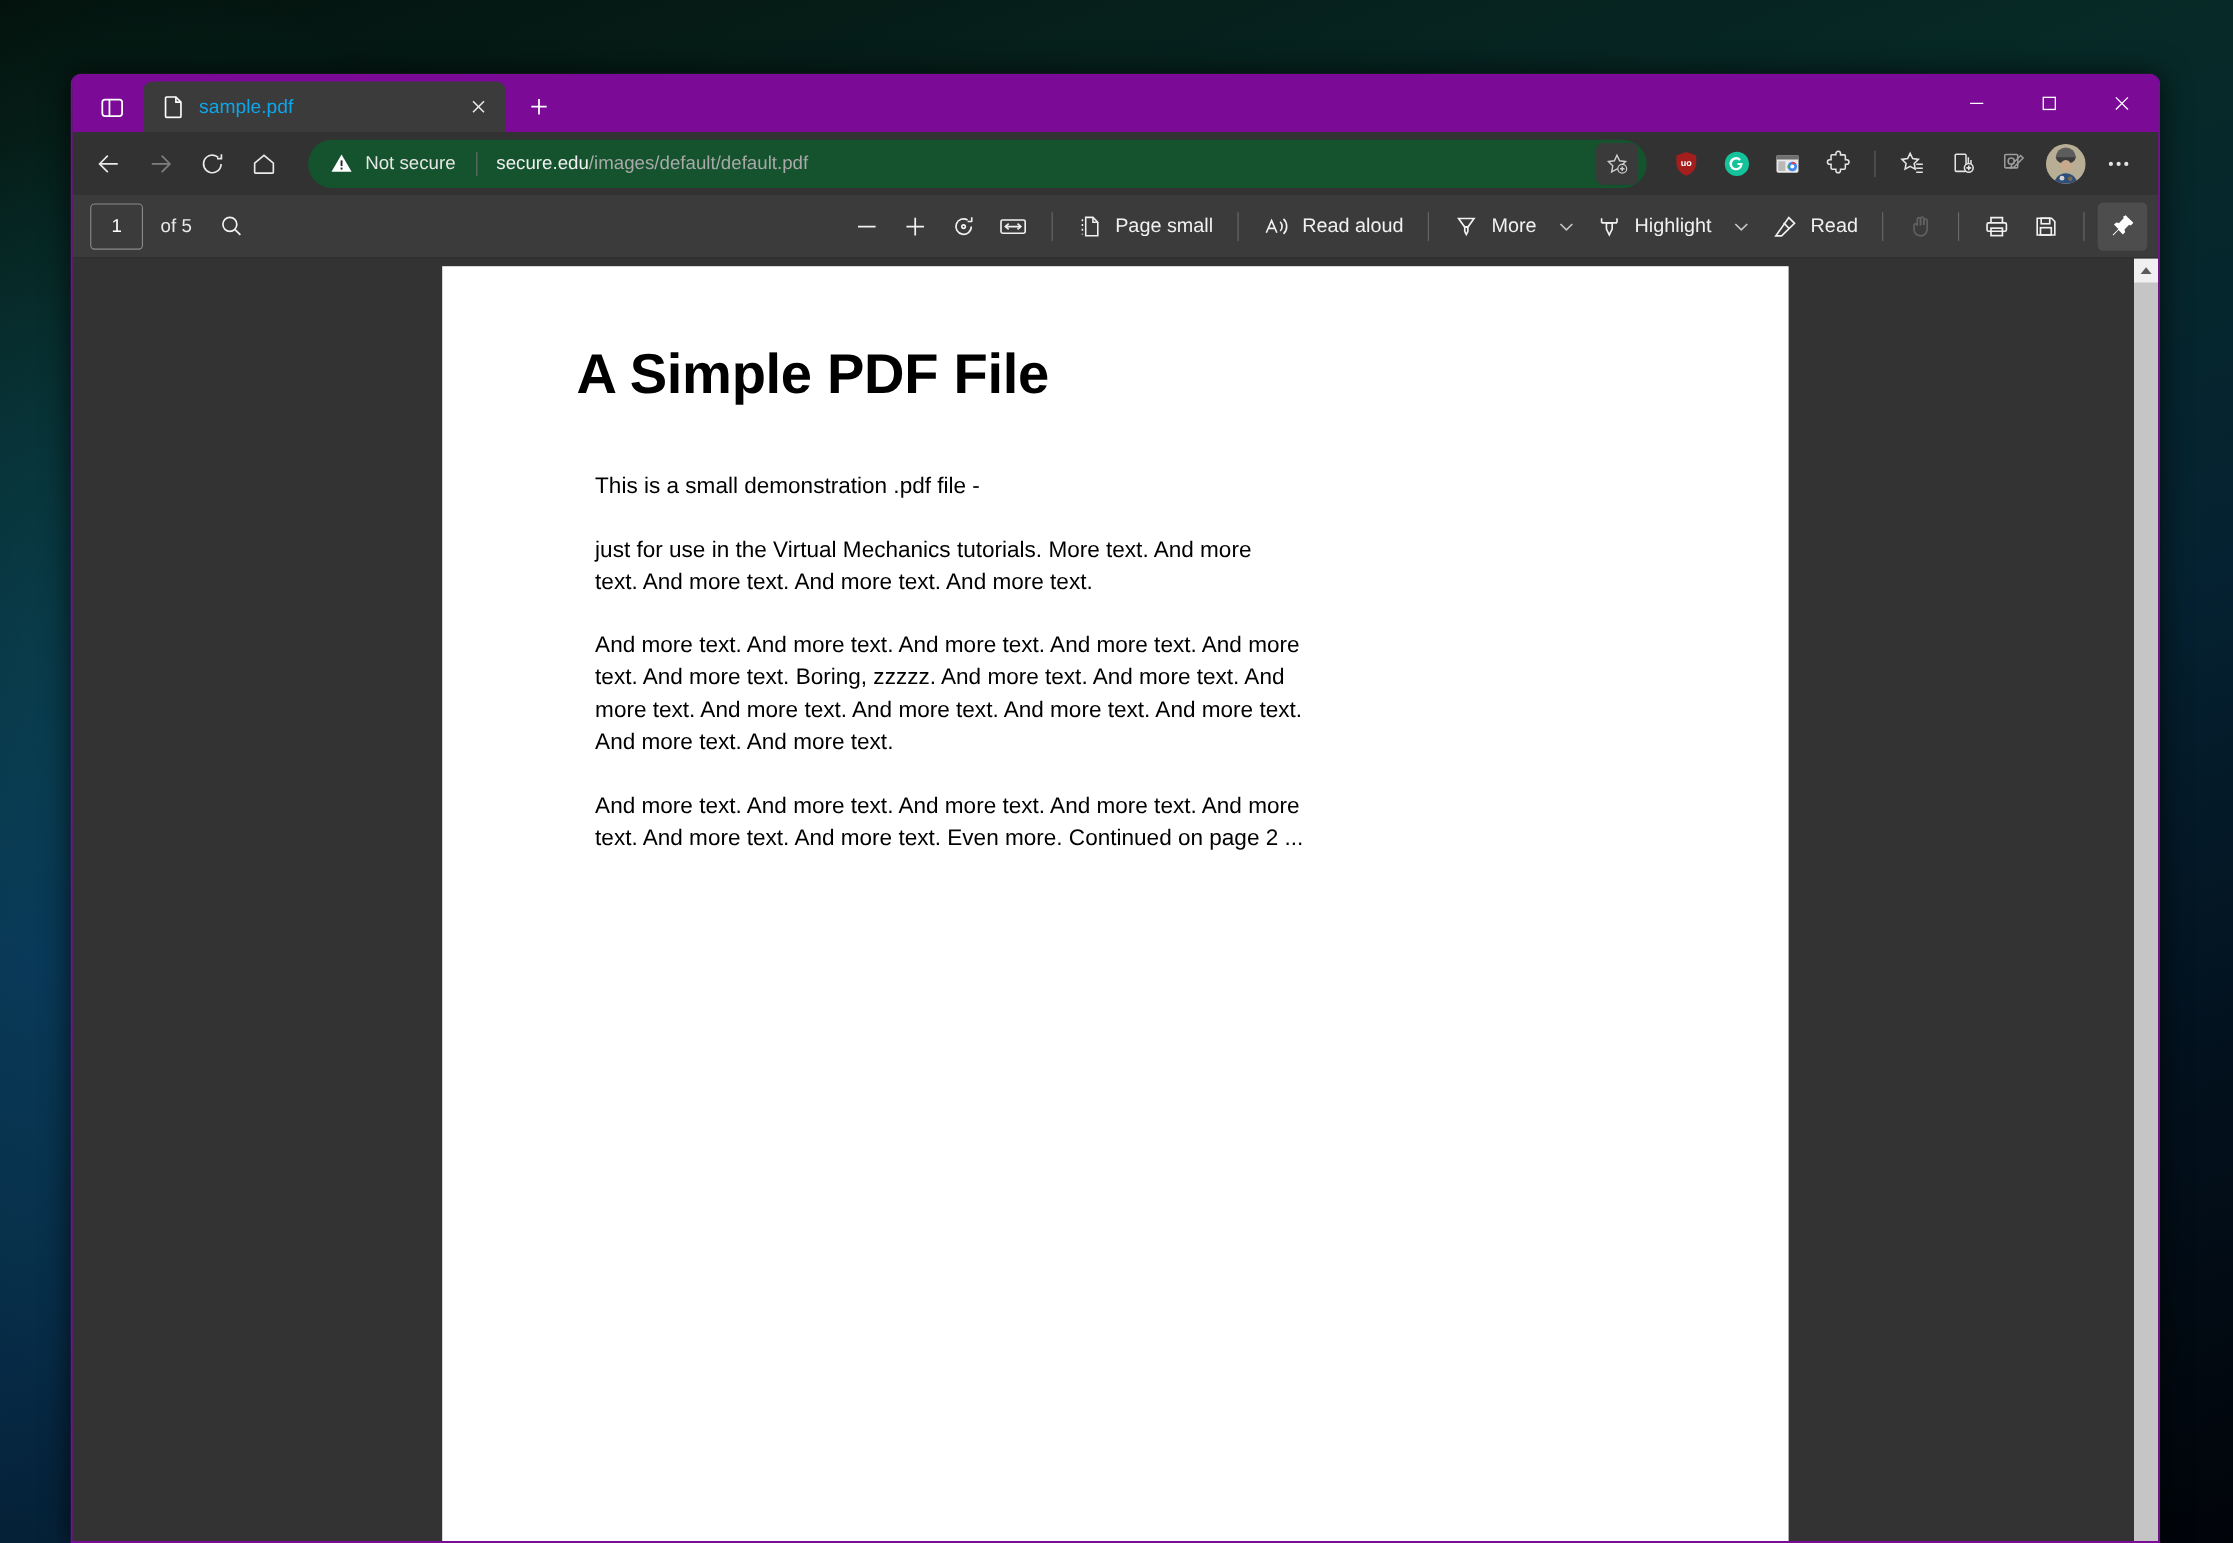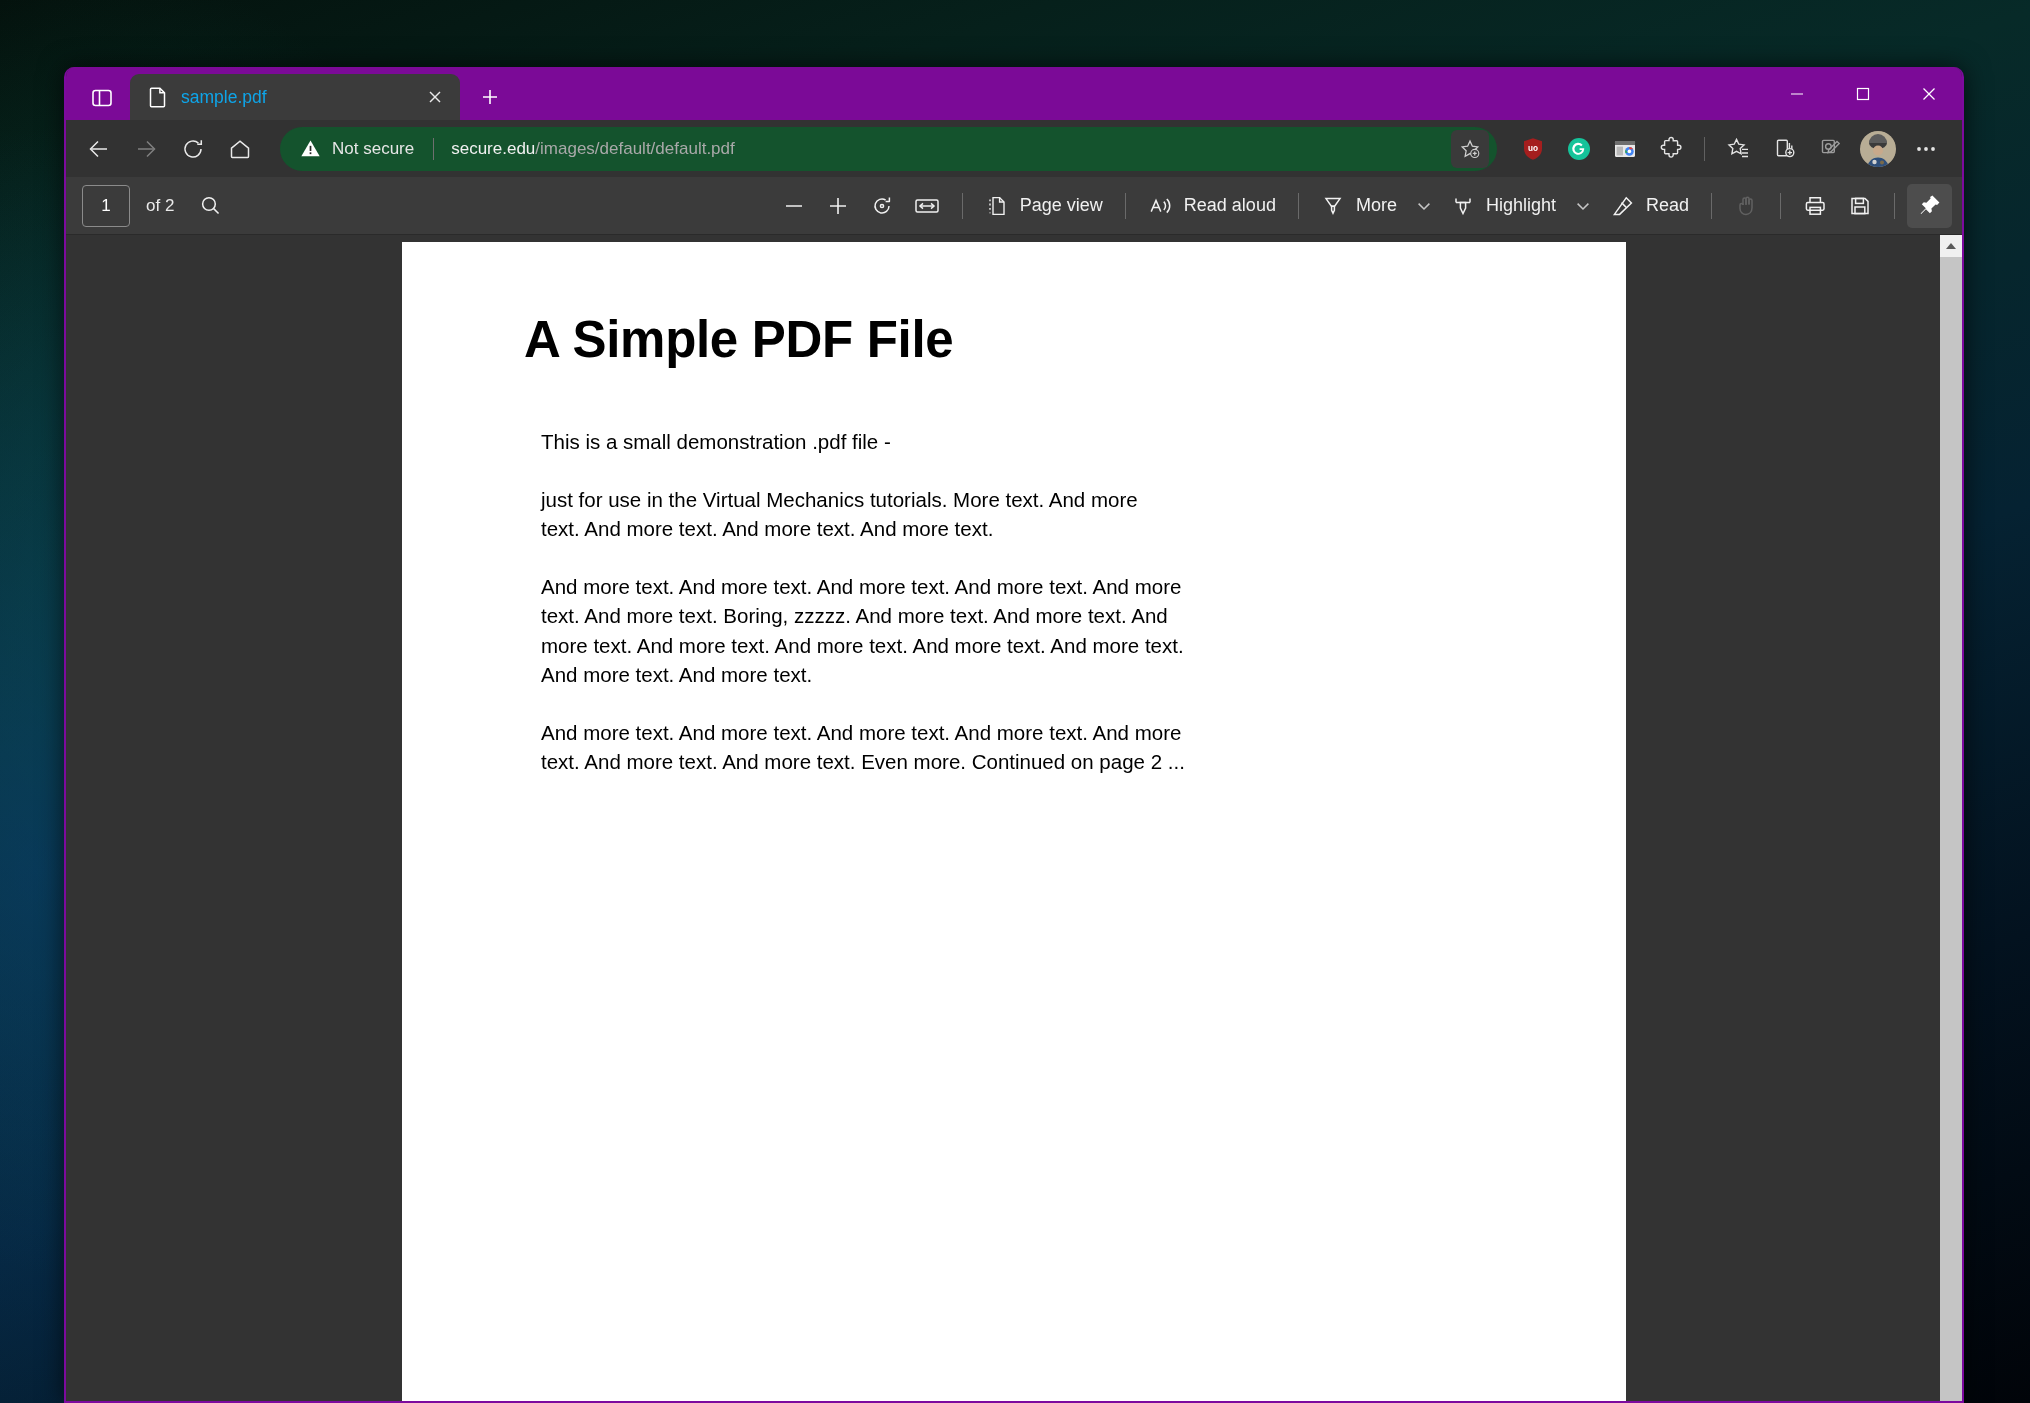--- a/index.html
+++ b/index.html
@@ -449,21 +449,21 @@
         <circle cx="6" cy="13" r="1.9"></circle>
           <circle cx="13" cy="13" r="1.9"></circle>
           <circle cx="20" cy="13" r="1.9"></circle>
       </svg>
     </div>
   </div>
 
   <div class="pdf-toolbar">
 
     <input class="page-input" readonly="" value="1" style="">
-    <span class="page-of">of 2</span>
+    <span class="page-of">of 5</span>
 
     <div class="tb-btn">
       <svg width="23" height="23" viewBox="0 0 24 24" fill="none" stroke="#f1f1f1" stroke-width="1.6">
         <circle cx="10.4" cy="10.4" r="6.6"></circle>
           <line x1="15.3" y1="15.3" x2="20.4" y2="20.4"></line>
       </svg>
     </div>
 
     <span class="spacer"></span>
 
@@ -495,21 +495,21 @@
     </div>
 
     <span class="tb-sep"></span>
 
     <div class="tb-btn">
       <svg width="24" height="24" viewBox="0 0 24 24" fill="none" stroke="#f1f1f1" stroke-width="1.4">
         <path d="M8 3.6h6.6L19 8v12.4H8z"></path>
         <path d="M14.6 3.6V8H19"></path>
         <path d="M5 5.4v1.8M5 9.6v1.8M5 14v1.8M5 18.4v.8" stroke-dasharray="2 2"></path>
       </svg>
-      <span class="tb-label">Page view</span>
+      <span class="tb-label">Page small</span>
     </div>
 
     <span class="tb-sep"></span>
 
     <div class="tb-btn">
       <svg width="25" height="24" viewBox="0 0 25 24" fill="none" stroke="#f1f1f1" stroke-width="1.5">
         <path d="M3.2 17.6 8 6.5l4.8 11.1"></path>
           <line x1="5.1" y1="13.6" x2="10.9" y2="13.6"></line>
         <path d="M15.8 7.6a6 6 0 0 1 0 8.4"></path>
           <path d="M18.8 5a9.4 9.4 0 0 1 0 13.6"></path>

